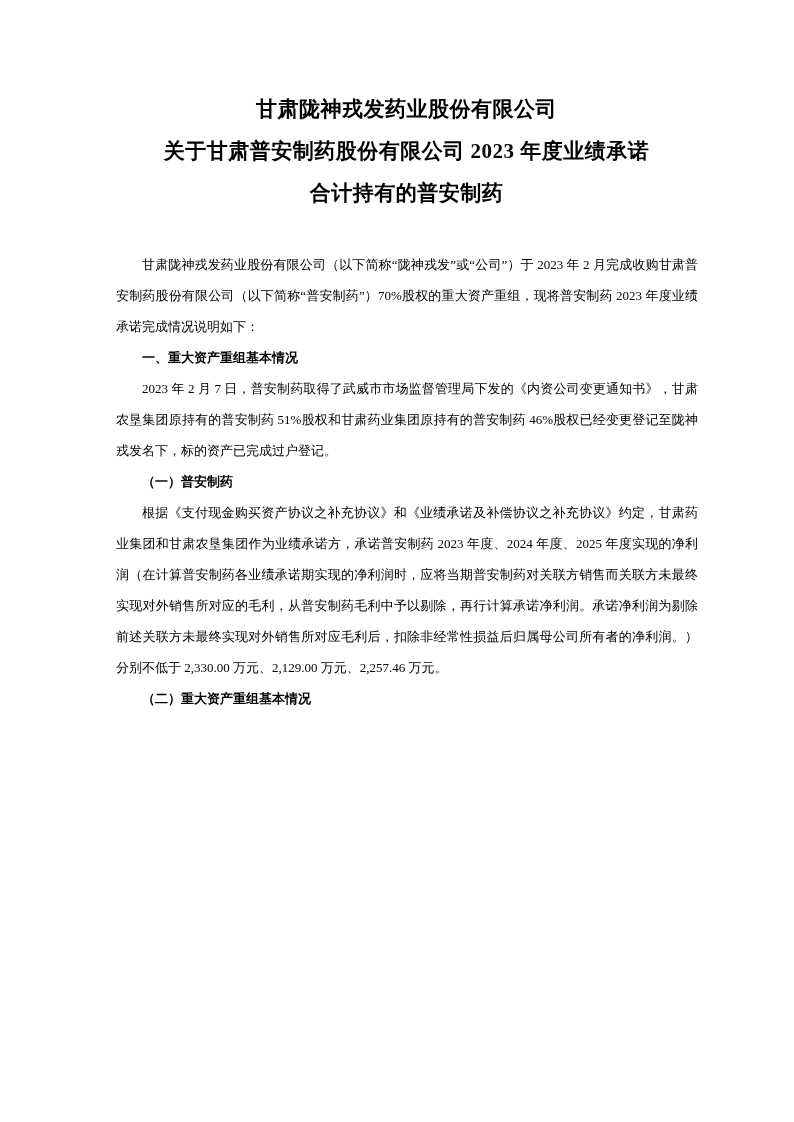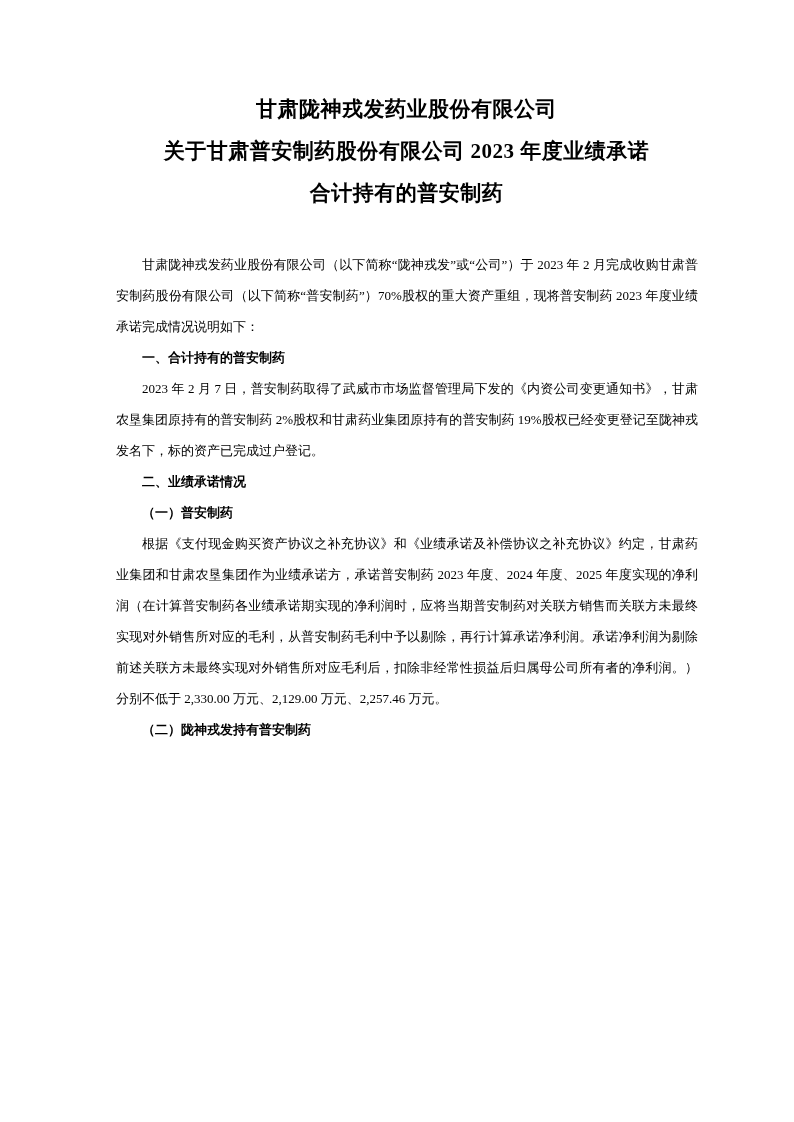--- a/index.html
+++ b/index.html
@@ -51,20 +51,19 @@
 <body>
 
 <div class="page">
   <header class="doc-title">
     <div>甘肃陇神戎发药业股份有限公司</div>
     <div>关于甘肃普安制药股份有限公司 2023 年度业绩承诺</div>
     <div>合计持有的普安制药</div>
   </header>
   <main class="doc-body">
       <p class="doc-paragraph">甘肃陇神戎发药业股份有限公司（以下简称“陇神戎发”或“公司”）于 2023 年 2 月完成收购甘肃普安制药股份有限公司（以下简称“普安制药”）70%股权的重大资产重组，现将普安制药 2023 年度业绩承诺完成情况说明如下：</p>
-      <p class="doc-heading">一、合计持有的普安制药</p>
-      <p class="doc-paragraph">2023 年 2 月 7 日，普安制药取得了武威市市场监督管理局下发的《内资公司变更通知书》，甘肃农垦集团原持有的普安制药 2%股权和甘肃药业集团原持有的普安制药 19%股权已经变更登记至陇神戎发名下，标的资产已完成过户登记。</p>
-      <p class="doc-heading">二、业绩承诺情况</p>
+      <p class="doc-heading">一、重大资产重组基本情况</p>
+      <p class="doc-paragraph">2023 年 2 月 7 日，普安制药取得了武威市市场监督管理局下发的《内资公司变更通知书》，甘肃农垦集团原持有的普安制药 51%股权和甘肃药业集团原持有的普安制药 46%股权已经变更登记至陇神戎发名下，标的资产已完成过户登记。</p>
       <p class="doc-heading">（一）普安制药</p>
       <p class="doc-paragraph">根据《支付现金购买资产协议之补充协议》和《业绩承诺及补偿协议之补充协议》约定，甘肃药业集团和甘肃农垦集团作为业绩承诺方，承诺普安制药 2023 年度、2024 年度、2025 年度实现的净利润（在计算普安制药各业绩承诺期实现的净利润时，应将当期普安制药对关联方销售而关联方未最终实现对外销售所对应的毛利，从普安制药毛利中予以剔除，再行计算承诺净利润。承诺净利润为剔除前述关联方未最终实现对外销售所对应毛利后，扣除非经常性损益后归属母公司所有者的净利润。）分别不低于 2,330.00 万元、2,129.00 万元、2,257.46 万元。</p>
-      <p class="doc-heading">（二）陇神戎发持有普安制药</p>
+      <p class="doc-heading">（二）重大资产重组基本情况</p>
     </main>
 </div>
 
 </body></html>

